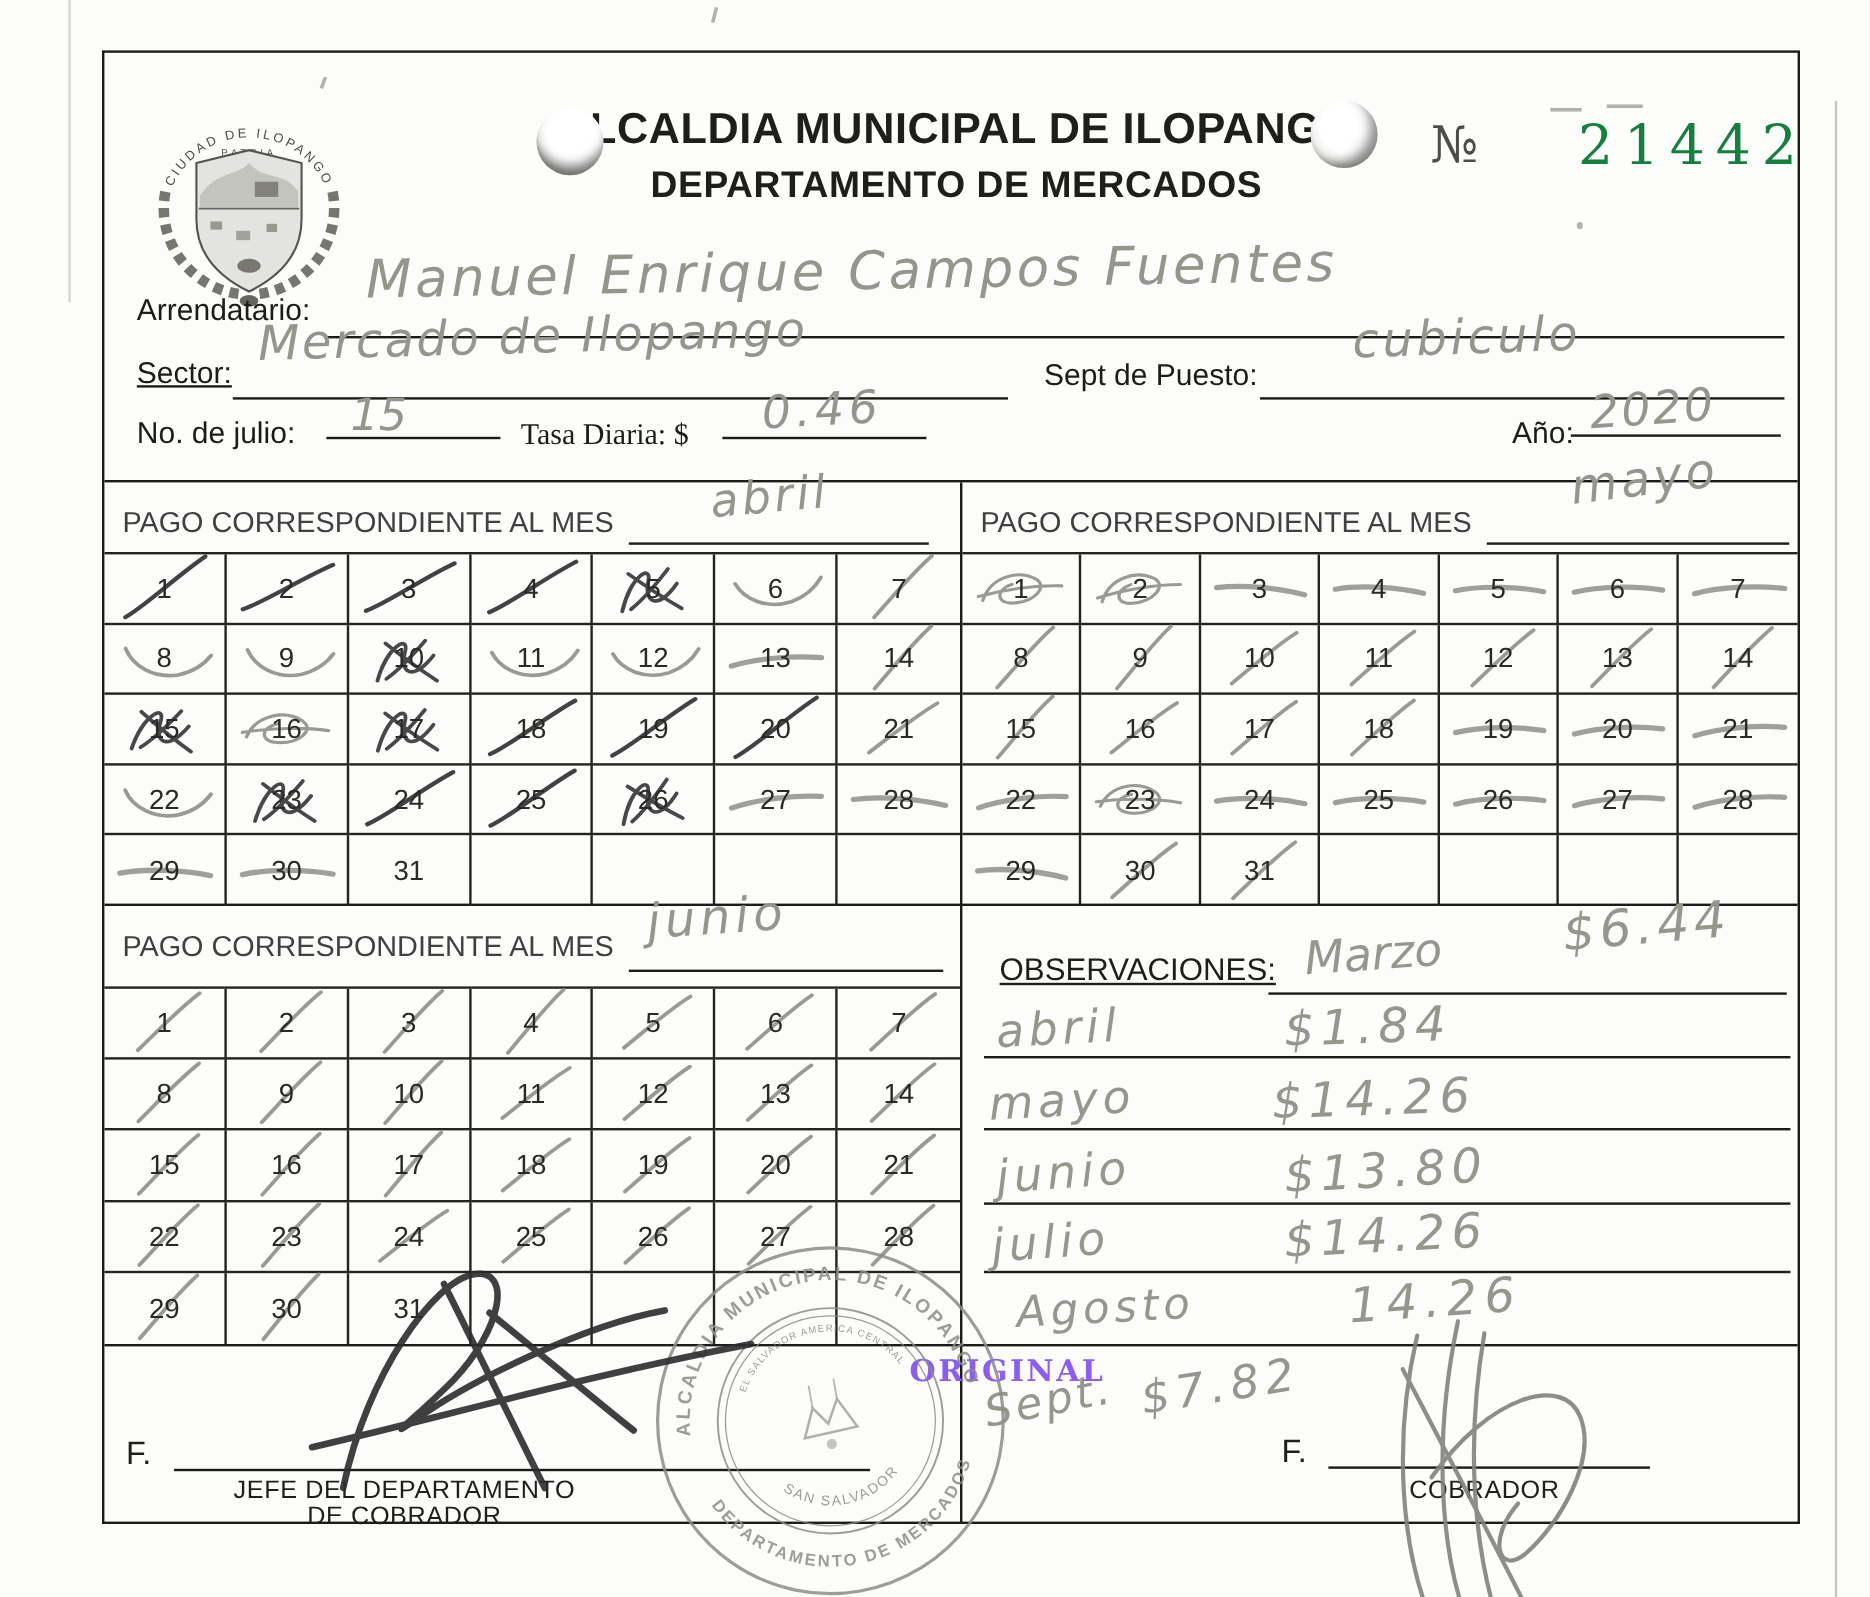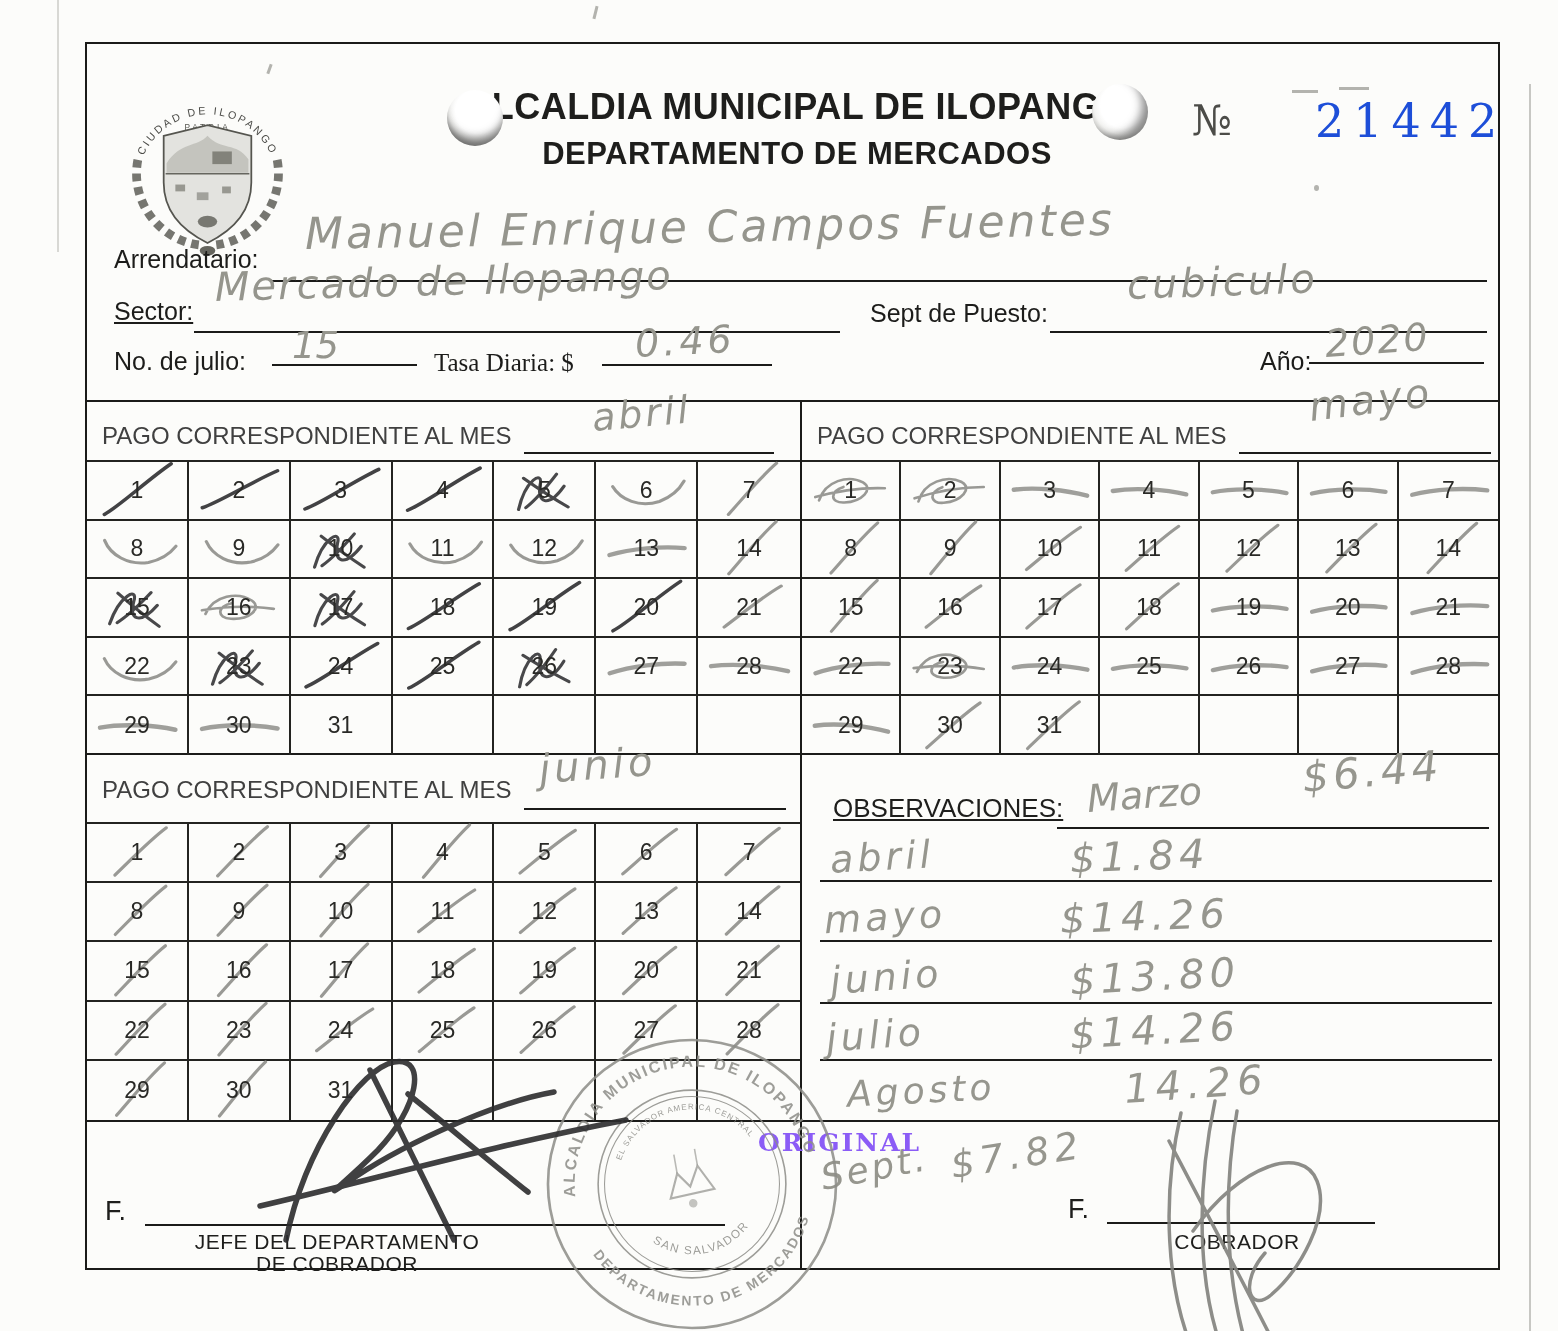--- a/index.html
+++ b/index.html
@@ -12,21 +12,21 @@
   .line{position:absolute;height:0;border-top:2px solid #1b1b19;}
   .vline{position:absolute;width:0;border-left:2px solid #1b1b19;}
   .hw{position:absolute;font-family:"DejaVu Sans",sans-serif;font-style:italic;
       color:#95958d;white-space:nowrap;transform-origin:left center;}
   .title1{position:absolute;left:290px;top:42px;width:840px;text-align:center;
           font-size:36px;font-weight:bold;letter-spacing:.5px;}
   .title2{position:absolute;left:290px;top:92px;width:840px;text-align:center;
           font-size:31px;font-weight:bold;letter-spacing:.5px;}
   .no-label{position:absolute;left:1105px;top:52px;font-size:42px;color:#4c4c48;
             font-family:"DejaVu Serif",serif;}
-  .no-value{position:absolute;left:1228px;top:50px;font-size:46px;color:#1d4ed8;
+  .no-value{position:absolute;left:1228px;top:50px;font-size:46px;color:#15803d;
             font-family:"DejaVu Serif",serif;letter-spacing:9px;}
   .pago{position:absolute;font-size:24px;color:#404040;white-space:nowrap;}
   .grid{position:absolute;display:grid;grid-template-columns:repeat(7,1fr);
         grid-template-rows:repeat(5,1fr);border-top:2px solid #232320;box-sizing:border-box;}
   .cell{position:relative;border-right:2px solid #232320;border-bottom:2px solid #232320;
         display:flex;align-items:center;justify-content:center;}
   .cell:nth-child(7n){border-right:none;}
   .grid .cell:nth-last-child(-n+7){border-bottom:none;}
   .day-num{font-size:23px;color:#29292б;color:#292926;z-index:1;}
   svg.mark{position:absolute;left:4%;top:4%;width:92%;height:92%;overflow:visible;}

